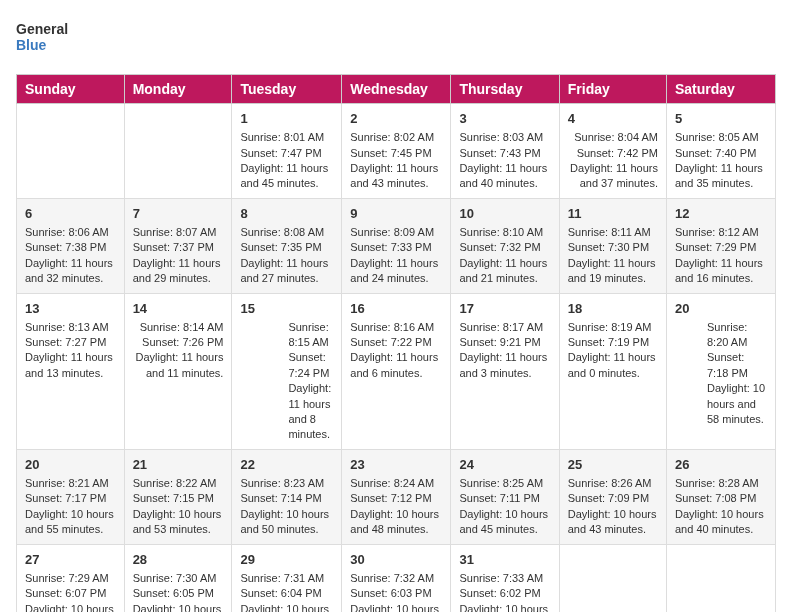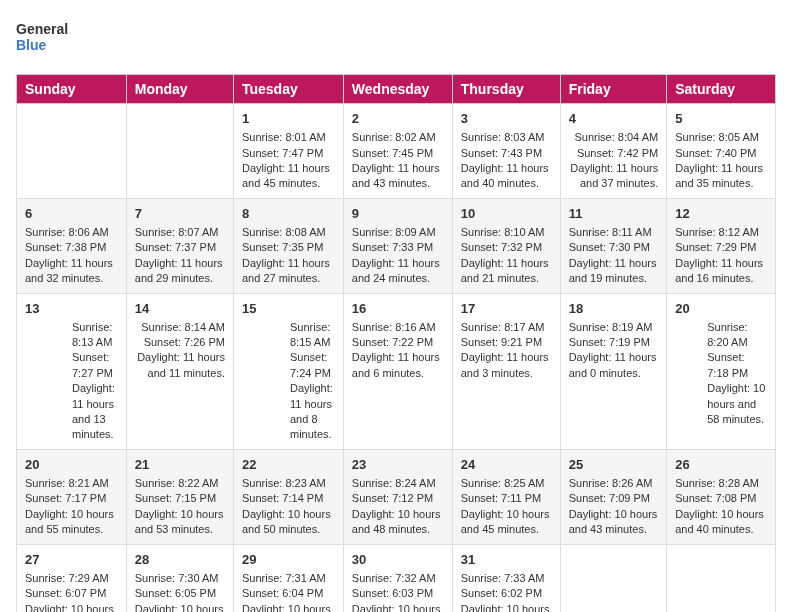--- a/index.html
+++ b/index.html
@@ -179,21 +179,21 @@
         <td>
           <span class="day-number">12</span>
           <div class="cell-content" style="white-space: pre-line;">Sunrise: 8:12 AM
 Sunset: 7:29 PM
 Daylight: 11 hours and 16 minutes.</div>
         </td>
       </tr>
       <tr>
         <td>
           <span class="day-number">13</span>
-          <div class="cell-content" style="white-space: pre-line; margin-left: 47px;">Sunrise: 8:13 AM
+          <div class="cell-content" style="white-space: pre-line;">Sunrise: 8:13 AM
 Sunset: 7:27 PM
 Daylight: 11 hours and 13 minutes.</div>
         </td>
         <td>
           <span class="day-number">14</span>
           <div class="cell-content" style="white-space: pre-line; text-align: right;">Sunrise: 8:14 AM
 Sunset: 7:26 PM
 Daylight: 11 hours and 11 minutes.</div>
         </td>
         <td>

